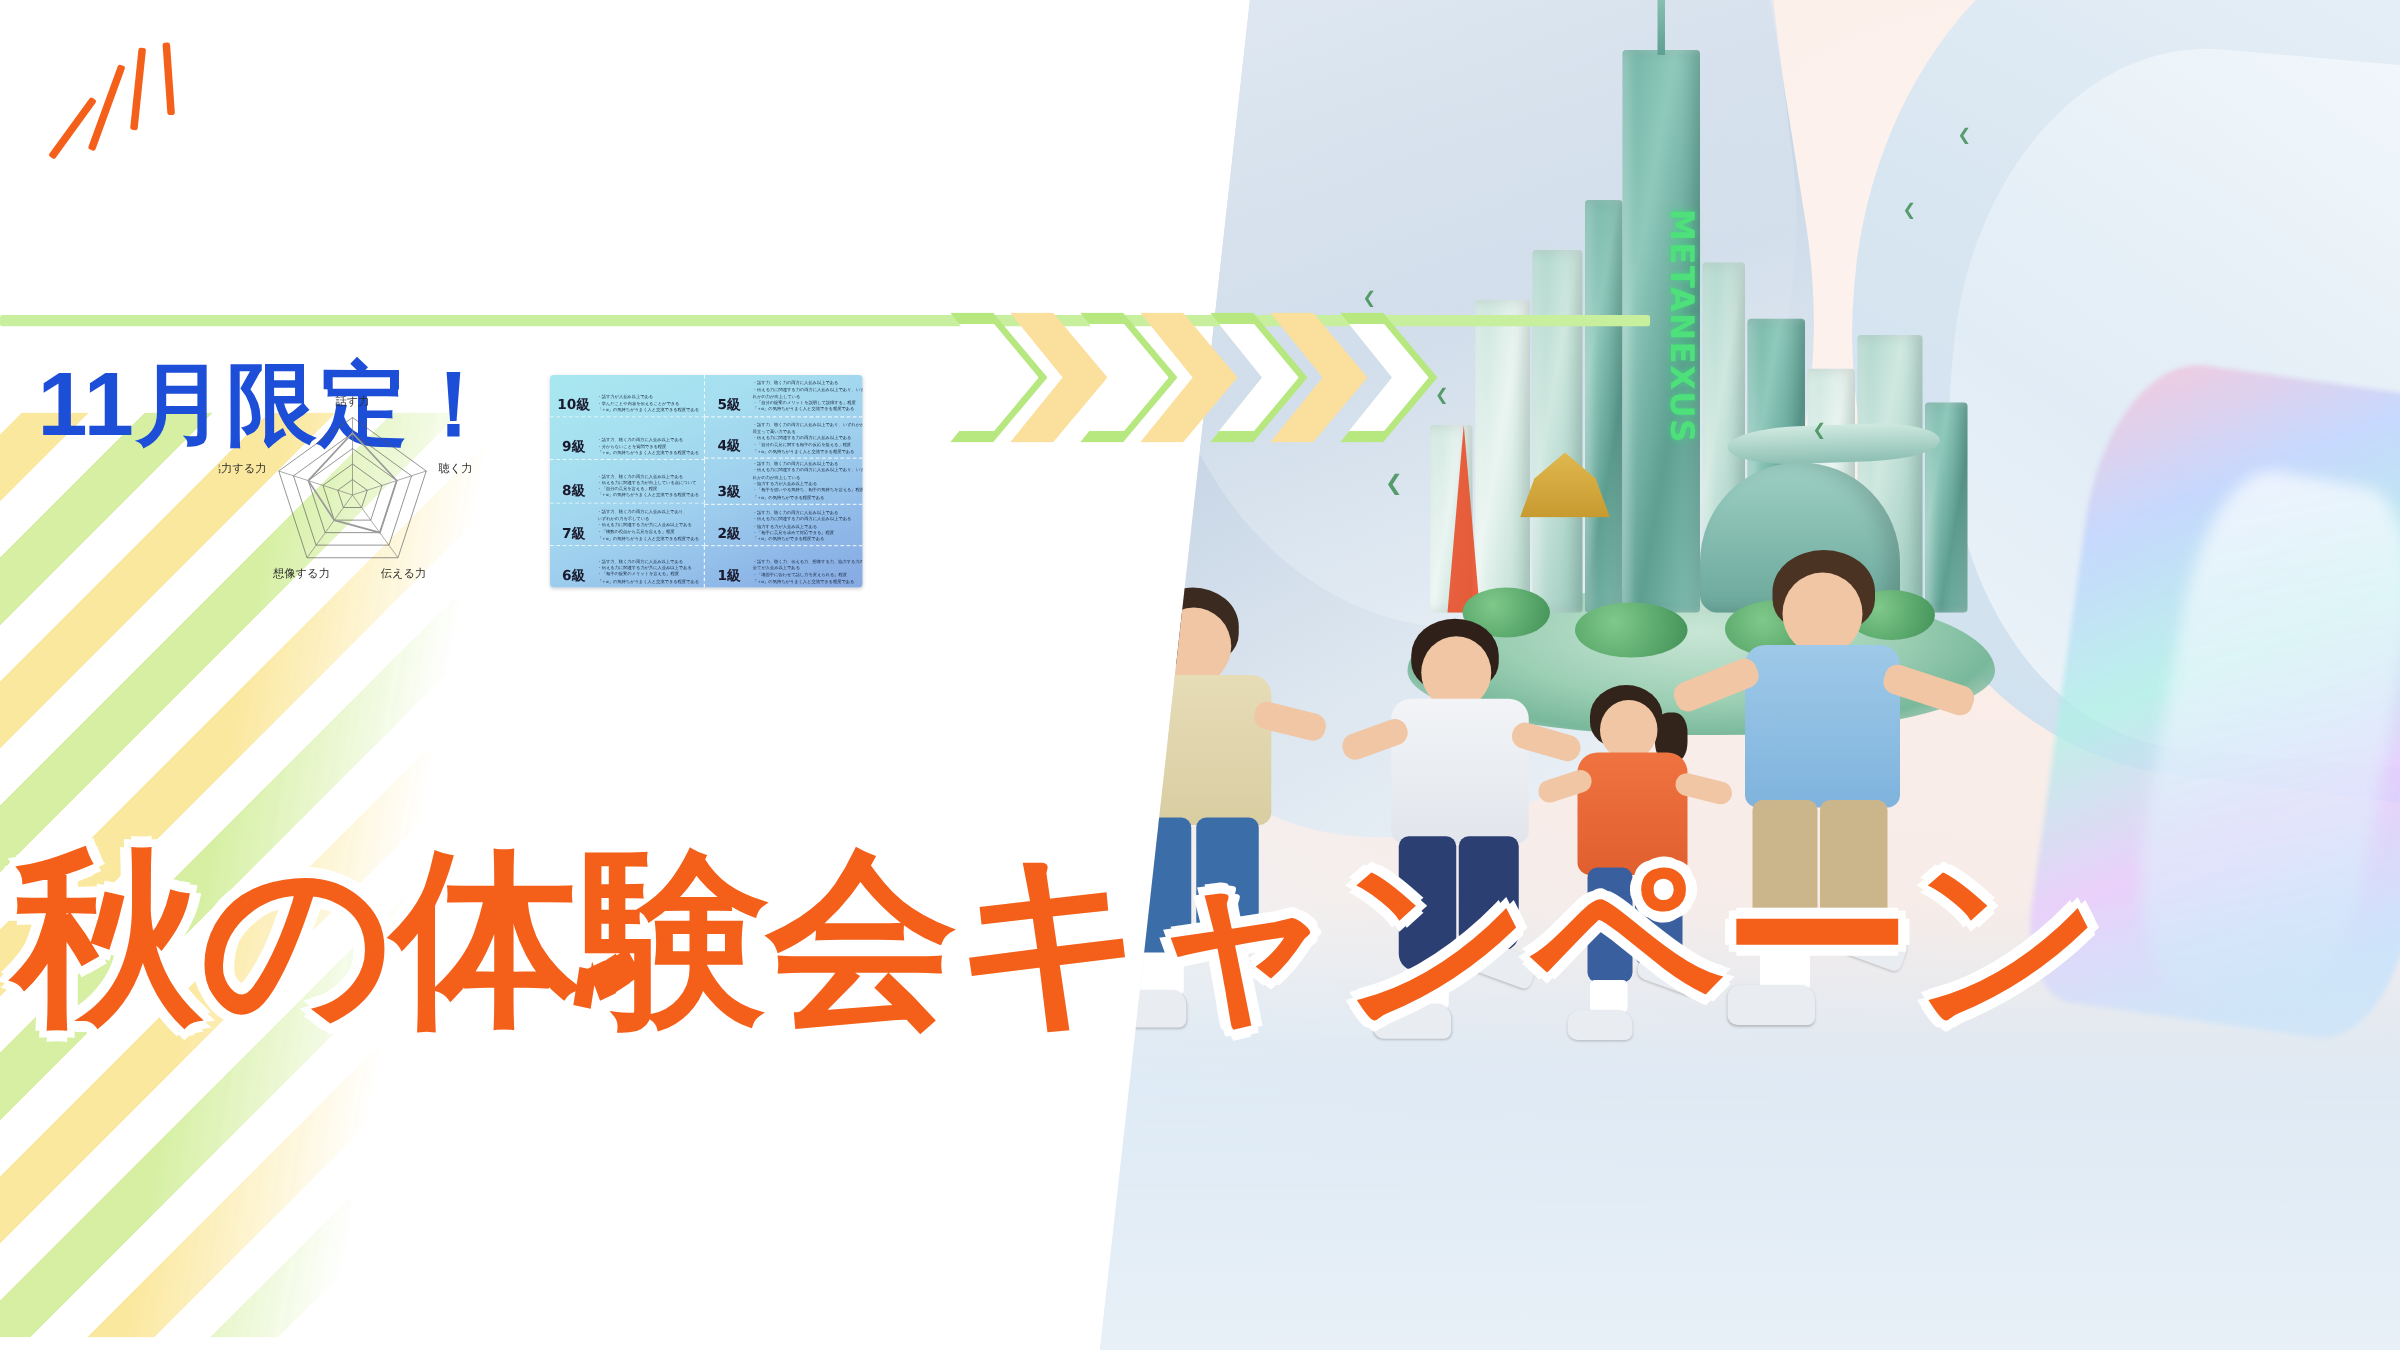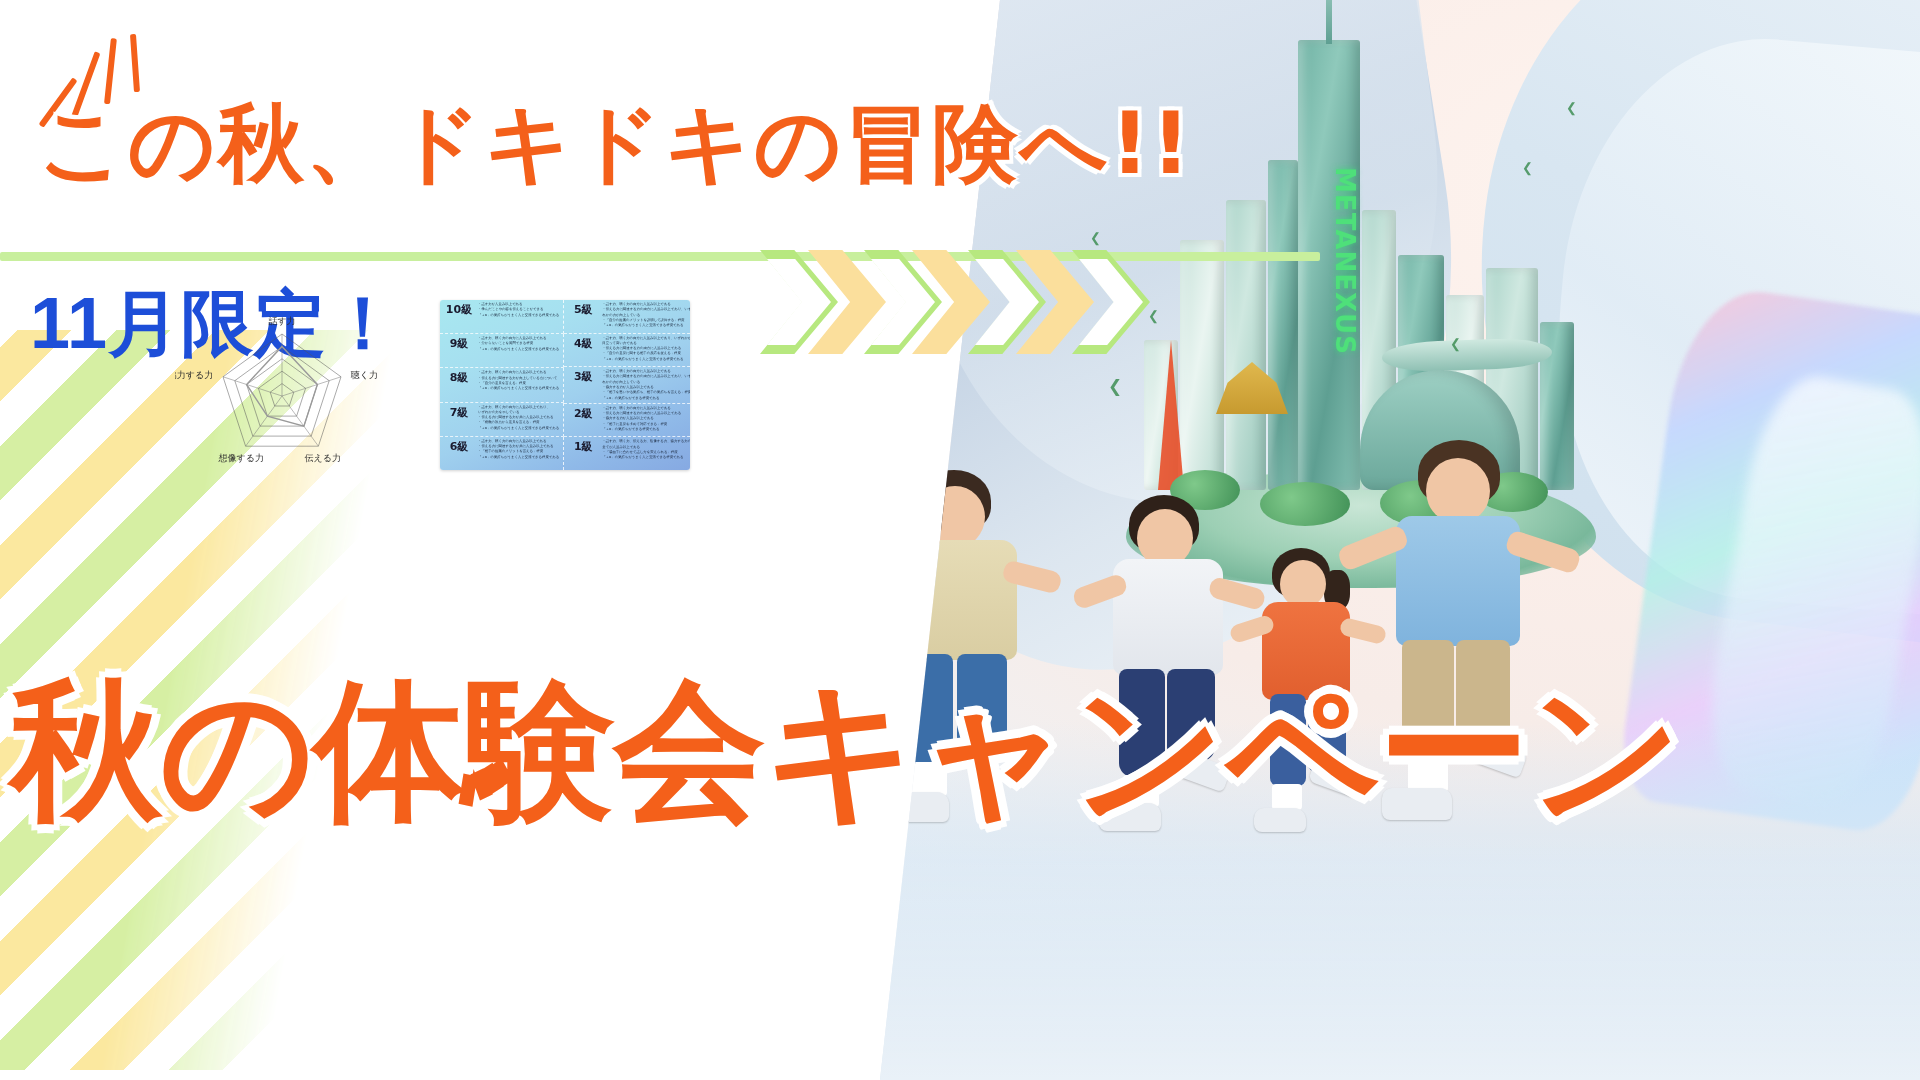--- a/index.html
+++ b/index.html
@@ -169,21 +169,21 @@
 
   
   .sheet{
     position:absolute; left:440px; top:300px; width:250px; height:170px;
     background:linear-gradient(155deg,#a8e8f0 0%, #a6dff0 28%, #9fd0ee 55%, #8fb9e8 80%, #86a9e2 100%);
     border-radius:3px;
     box-shadow:0 1px 3px rgba(0,0,0,.18);
     display:grid; grid-template-columns:1fr 1fr; overflow:hidden;
   }
   .sheet .col{ display:flex; flex-direction:column; }
-  .sheet .row{ flex:1; display:flex; align-items:flex-start; gap:4px; padding:2px 4px;
+  .sheet .row{ flex:1; display:flex; align-items:flex-end; gap:4px; padding:2px 4px;
     border-bottom:1px dashed rgba(255,255,255,.75); }
   .sheet .col:first-child .row{ border-right:1px dashed rgba(255,255,255,.8); }
   .sheet .row:last-child{ border-bottom:none; }
   .sheet .grade{ font-size:11px; font-weight:bold; color:#1a1a2e; width:30px; flex:none; text-align:center;
     font-family:"DejaVu Sans", sans-serif; }
   .sheet .desc{ font-size:3.4px; line-height:1.55; color:#17243a; font-family:"DejaVu Sans", sans-serif; }
   .sheet .desc div{ white-space:nowrap; overflow:hidden; }
 
   .present{
     position:absolute; left:66px; top:492px; width:720px;
@@ -313,21 +313,20 @@
 
     <div class="diag-stripes"></div>
 
     <div class="burst">
       <i style="left:8px;  top:48px; width:6px; height:58px; transform:rotate(36deg);"></i>
       <i style="left:40px; top:28px; width:6px; height:72px; transform:rotate(20deg);"></i>
       <i style="left:74px; top:18px; width:6px; height:66px; transform:rotate(6deg);"></i>
       <i style="left:104px;top:14px; width:6px; height:58px; transform:rotate(-4deg);"></i>
     </div>
 
-    <h1 class="headline">この秋、ドキドキの冒険へ!!</h1>
 
     <div class="green-rule"></div>
 
     <div class="sub-red">11月限定！</div>
 
     <div class="chevs">
       <div class="chevron" style="left:0px;">
           <span class="outline"></span>
           <span class="inner"></span>
         </div>

